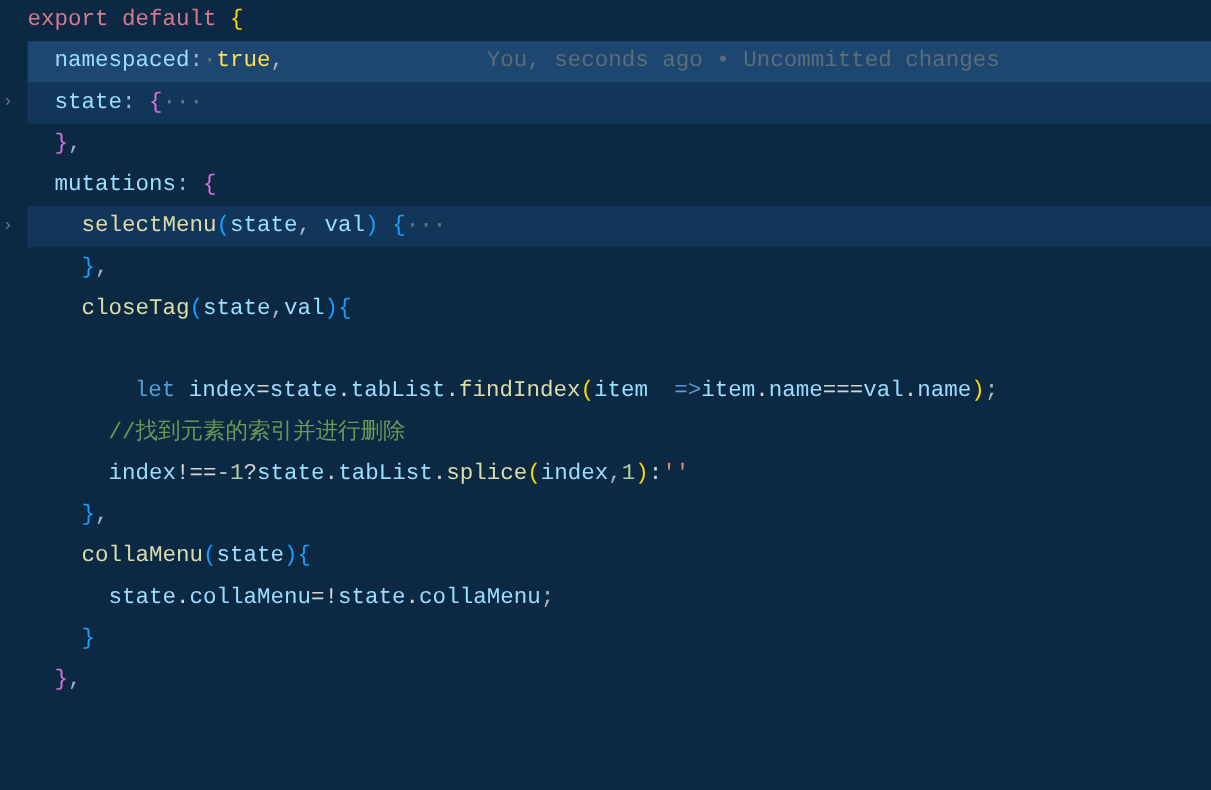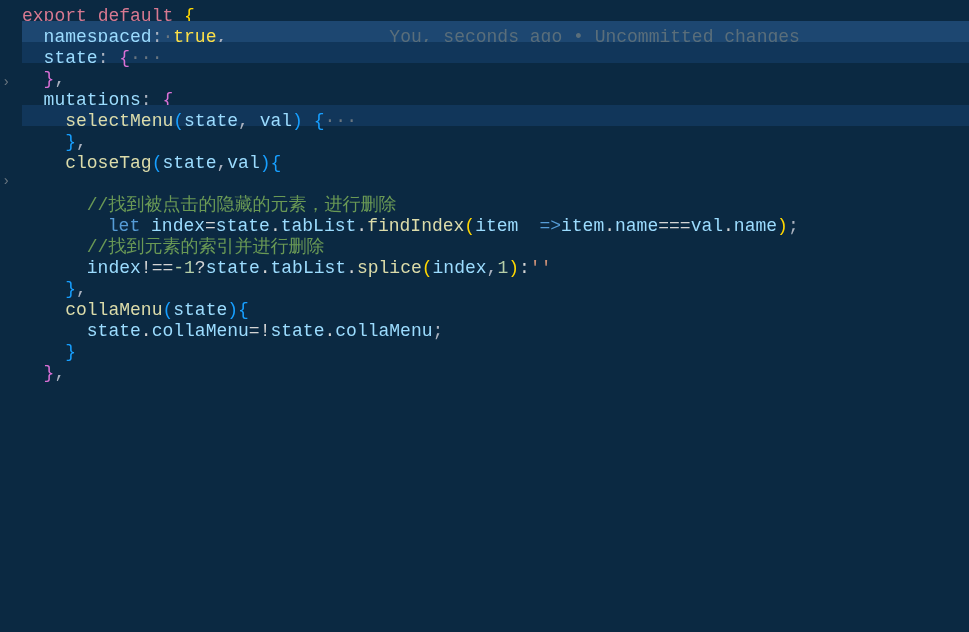--- a/index.html
+++ b/index.html
@@ -30,21 +30,21 @@
       position: absolute;
       left: 2px;
       color: #6a7680;
       font-size: 14px;
       user-select: none;
       cursor: pointer;
     }
     .line {
       white-space: pre;
       position: relative;
-      height: 21px;
+      height: 33px;
     }
     .line.highlight-dark { background: #11365a; }
     .line.highlight-light { background: #1d4771; }
     .indent-guide { color: #2a4a63; }
     .keyword-export { color: #d77991; }
     .prop-light { color: #9cdcfe; }
     .boolean { color: #fde047; }
     .punct { color: #abb2bf; }
     .brace { color: #ffd700; }
     .brace-pink { color: #da70d6; }
@@ -82,21 +82,20 @@
   <div class="line"><span class="indent-guide">  </span><span class="prop-light">mutations</span><span class="punct">: </span><span class="brace-pink">{</span></div>
 
   <div class="line highlight-dark"><span class="indent-guide">    </span><span class="method">selectMenu</span><span class="brace-blue">(</span><span class="param">state</span><span class="punct">, </span><span class="param">val</span><span class="brace-blue">)</span><span class="punct"> </span><span class="brace-blue">{</span><span class="ellipsis">···</span></div>
 
   <div class="line"><span class="indent-guide">    </span><span class="brace-blue">}</span><span class="punct">,</span></div>
 
   <div class="line"><span class="indent-guide">    </span><span class="method">closeTag</span><span class="brace-blue">(</span><span class="param">state</span><span class="punct">,</span><span class="param">val</span><span class="brace-blue">)</span><span class="brace-blue">{</span></div>
 
   <div class="line"><span class="indent-guide">      </span></div>
 
-  <div class="line"><span class="indent-guide">      </span><span class="comment">//找到被点击的隐藏的元素，进行删除</span></div>
 
   <div class="line"><span class="indent-guide">      </span><span class="let">let</span><span class="punct"> </span><span class="variable">index</span><span class="operator">=</span><span class="variable">state</span><span class="dot-sep">.</span><span class="variable">tabList</span><span class="dot-sep">.</span><span class="method">findIndex</span><span class="brace">(</span><span class="param">item</span><span class="let">=&gt;</span><span class="variable">item</span><span class="dot-sep">.</span><span class="variable">name</span><span class="operator">===</span><span class="variable">val</span><span class="dot-sep">.</span><span class="variable">name</span><span class="brace">)</span><span class="punct">;</span></div>
 
   <div class="line"><span class="indent-guide">      </span><span class="comment">//找到元素的索引并进行删除</span></div>
 
   <div class="line"><span class="indent-guide">      </span><span class="variable">index</span><span class="operator">!==</span><span class="number">-</span><span class="number">1</span><span class="operator">?</span><span class="variable">state</span><span class="dot-sep">.</span><span class="variable">tabList</span><span class="dot-sep">.</span><span class="method">splice</span><span class="brace">(</span><span class="variable">index</span><span class="punct">,</span><span class="number">1</span><span class="brace">)</span><span class="operator">:</span><span class="string">''</span></div>
 
 
   <div class="line"><span class="indent-guide">    </span><span class="brace-blue">}</span><span class="punct">,</span></div>
 

